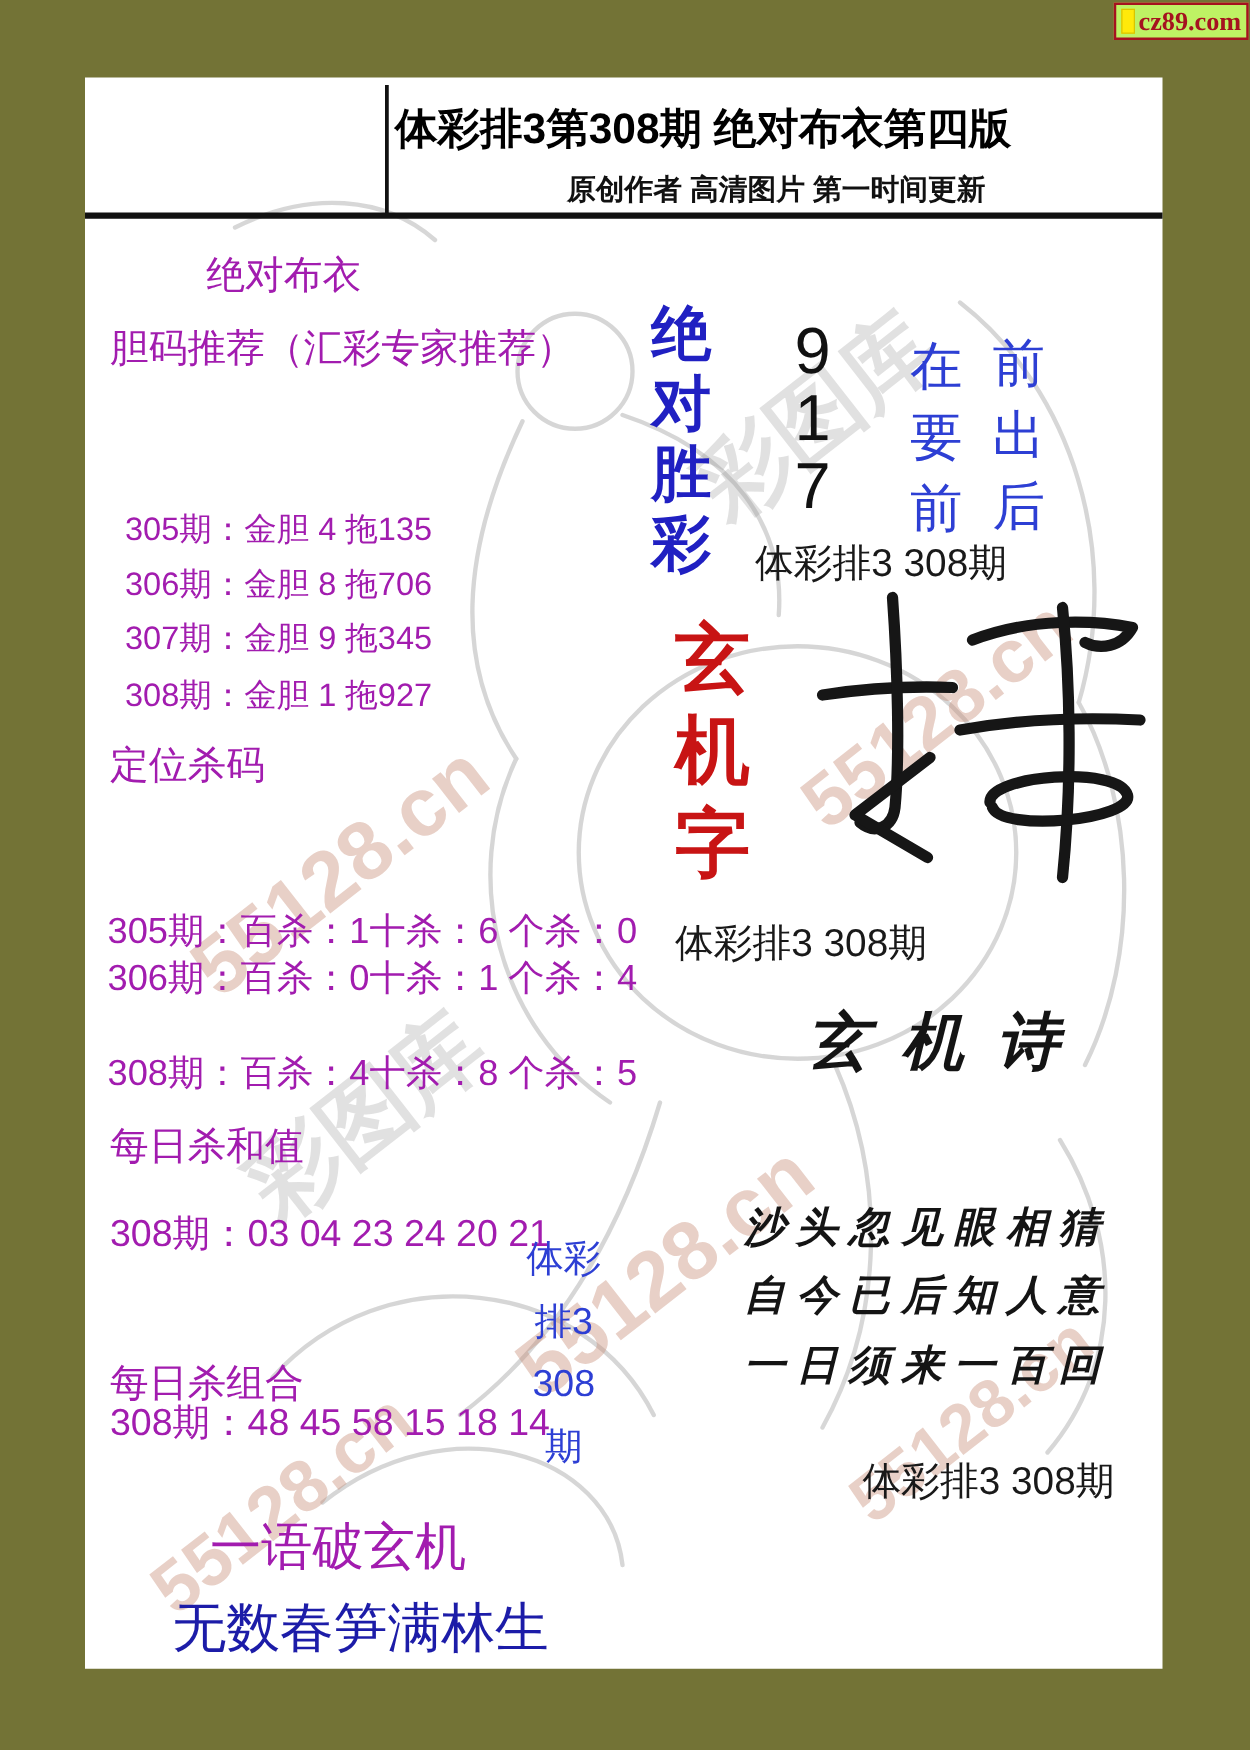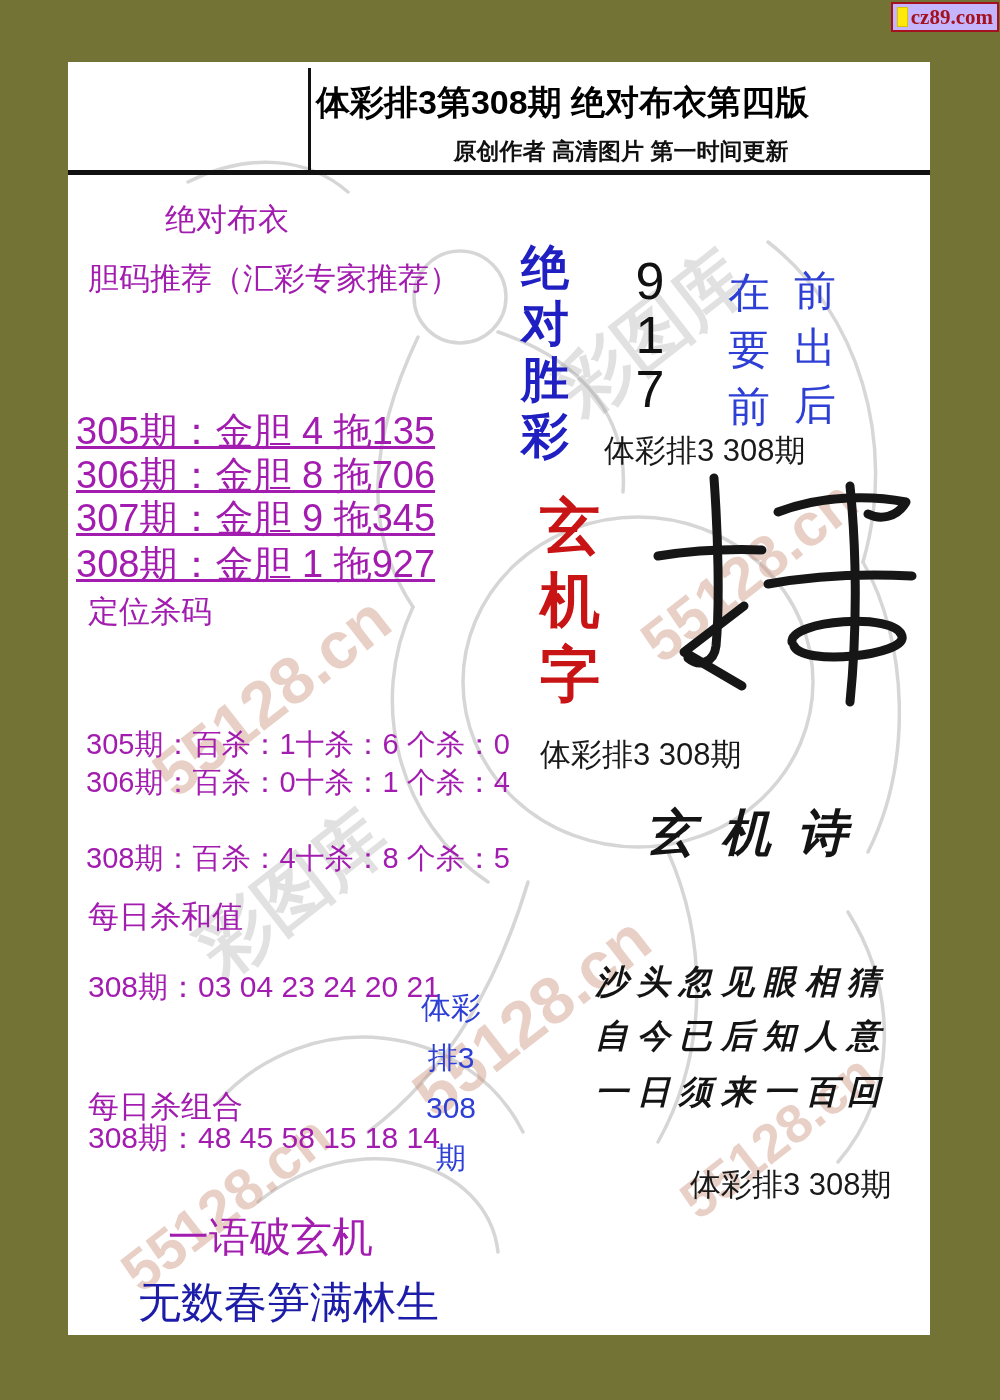--- a/index.html
+++ b/index.html
@@ -9,21 +9,21 @@
     width:1000px; height:1400px;
     background:#737336;
     font-family:"Liberation Sans", sans-serif;
     overflow:hidden;
   }
   .abs { position:absolute; }
 
   
   .badge {
     position:absolute; left:891px; top:2px; width:108px; height:30px;
-    background:#c4b5fd; border:2px solid #a5121f;
+    background:#bef264; border:2px solid #a5121f;
     display:flex; align-items:center; gap:3px; padding:0 4px;
     text-decoration:none;
   }
   .badge .sq { width:18px; height:20px; background:#ffe90a; border:1px solid #d8c400; }
   .badge .txt {
     font-family:"Liberation Serif", serif;
     font-weight:bold; font-size:21px; color:#a5121f; line-height:1;
   }
 
   
@@ -51,21 +51,21 @@
   }
   .hdr-sub {
     position:absolute; left:248px; top:74px; width:610px;
     font-size:23px; font-weight:bold; color:#111; text-align:center; white-space:nowrap;
   }
 
   
   .t { position:absolute; color:#a21caf; white-space:nowrap; }
   .brand     { left:97px;  top:137px; font-size:31px; }
   .dan-head  { left:20px;  top:196px; font-size:31px; }
-  .dan-row   { left:8px;  font-size:38px;text-decoration:underline; }
+  .dan-row   { left:32px;  font-size:26px; }
   .kill-head { left:20px;  top:529px; font-size:31px; }
   .kill-row  { left:18px;  font-size:29px; }
   .sum-head  { left:20px;  top:834px; font-size:31px; }
   .sum-row   { left:20px;  top:905px; font-size:30px; }
   .combo-head{ left:20px;  top:991px; font-size:31px;margin-top:33px; }
   .combo-row { left:20px;  top:1056px; font-size:30px; }
   .slogan-black { left:100px; top:1148px; font-size:41px;text-align:center; }
   .slogan-blue  { left:70px;  top:1212px; font-size:43px; color:#1c1ca8; }
 
   

